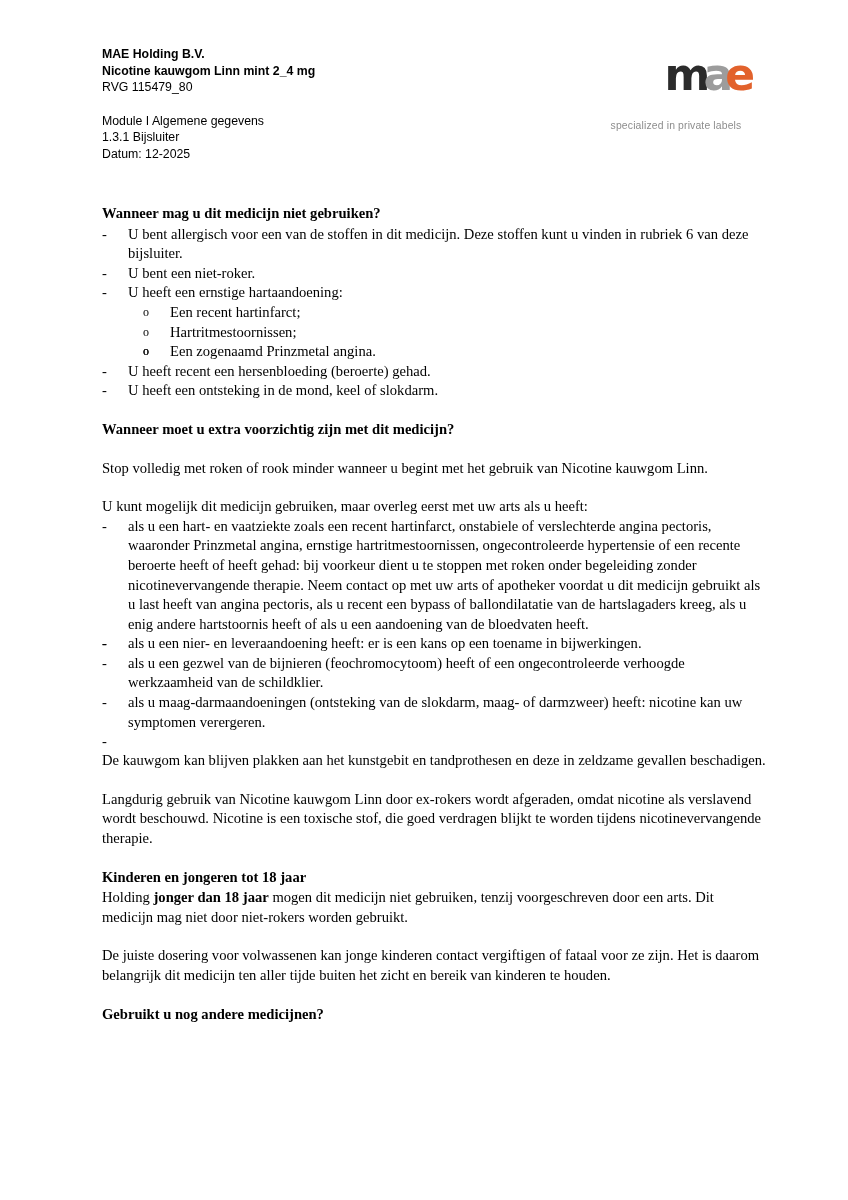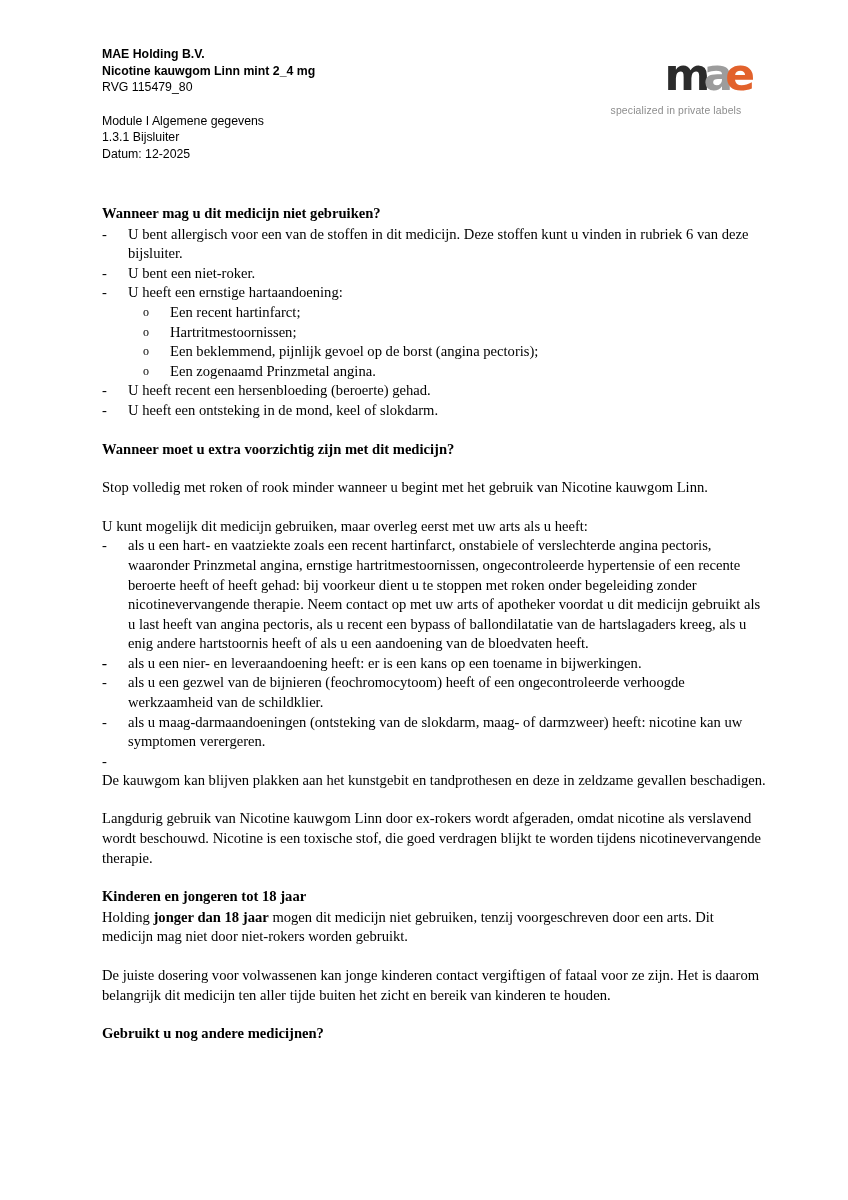--- a/index.html
+++ b/index.html
@@ -67,21 +67,21 @@
     padding-left: 4px;
   }
   .logo-m { color: #2b2b2b; }
   .logo-a { color: #9c9c9c; margin-left: -4px; }
   .logo-e { color: #e2622c; margin-left: -5px; }
   .logo-tag {
     font-family: "Liberation Sans", "DejaVu Sans", sans-serif;
     font-size: 10.4px;
     color: #8d8d8d;
     letter-spacing: 0.15px;
-    margin-top: 1px;
+    margin-top: 16px;
     white-space: nowrap;
   }
 
   
   .content {
     position: absolute;
     left: 102px;
     top: 204px;
     width: 664px;
     font-size: 14.6px;
@@ -184,21 +184,20 @@
       <li>
         <span class="marker">o</span>
         <span>Een recent hartinfarct;</span>
       </li>
       <li>
         <span class="marker">o</span>
         <span>Hartritmestoornissen;</span>
       </li>
       <li>
         <span class="marker">o</span>
-        <span>Een beklemmend, pijnlijk gevoel op de borst (angina pectoris);</span>
       </li>
       <li>
         <span class="marker">o</span>
         <span>Een zogenaamd Prinzmetal angina.</span>
       </li>
     </ul>
 
     <ul class="dash-list">
       <li>
         <span class="marker">-</span>

